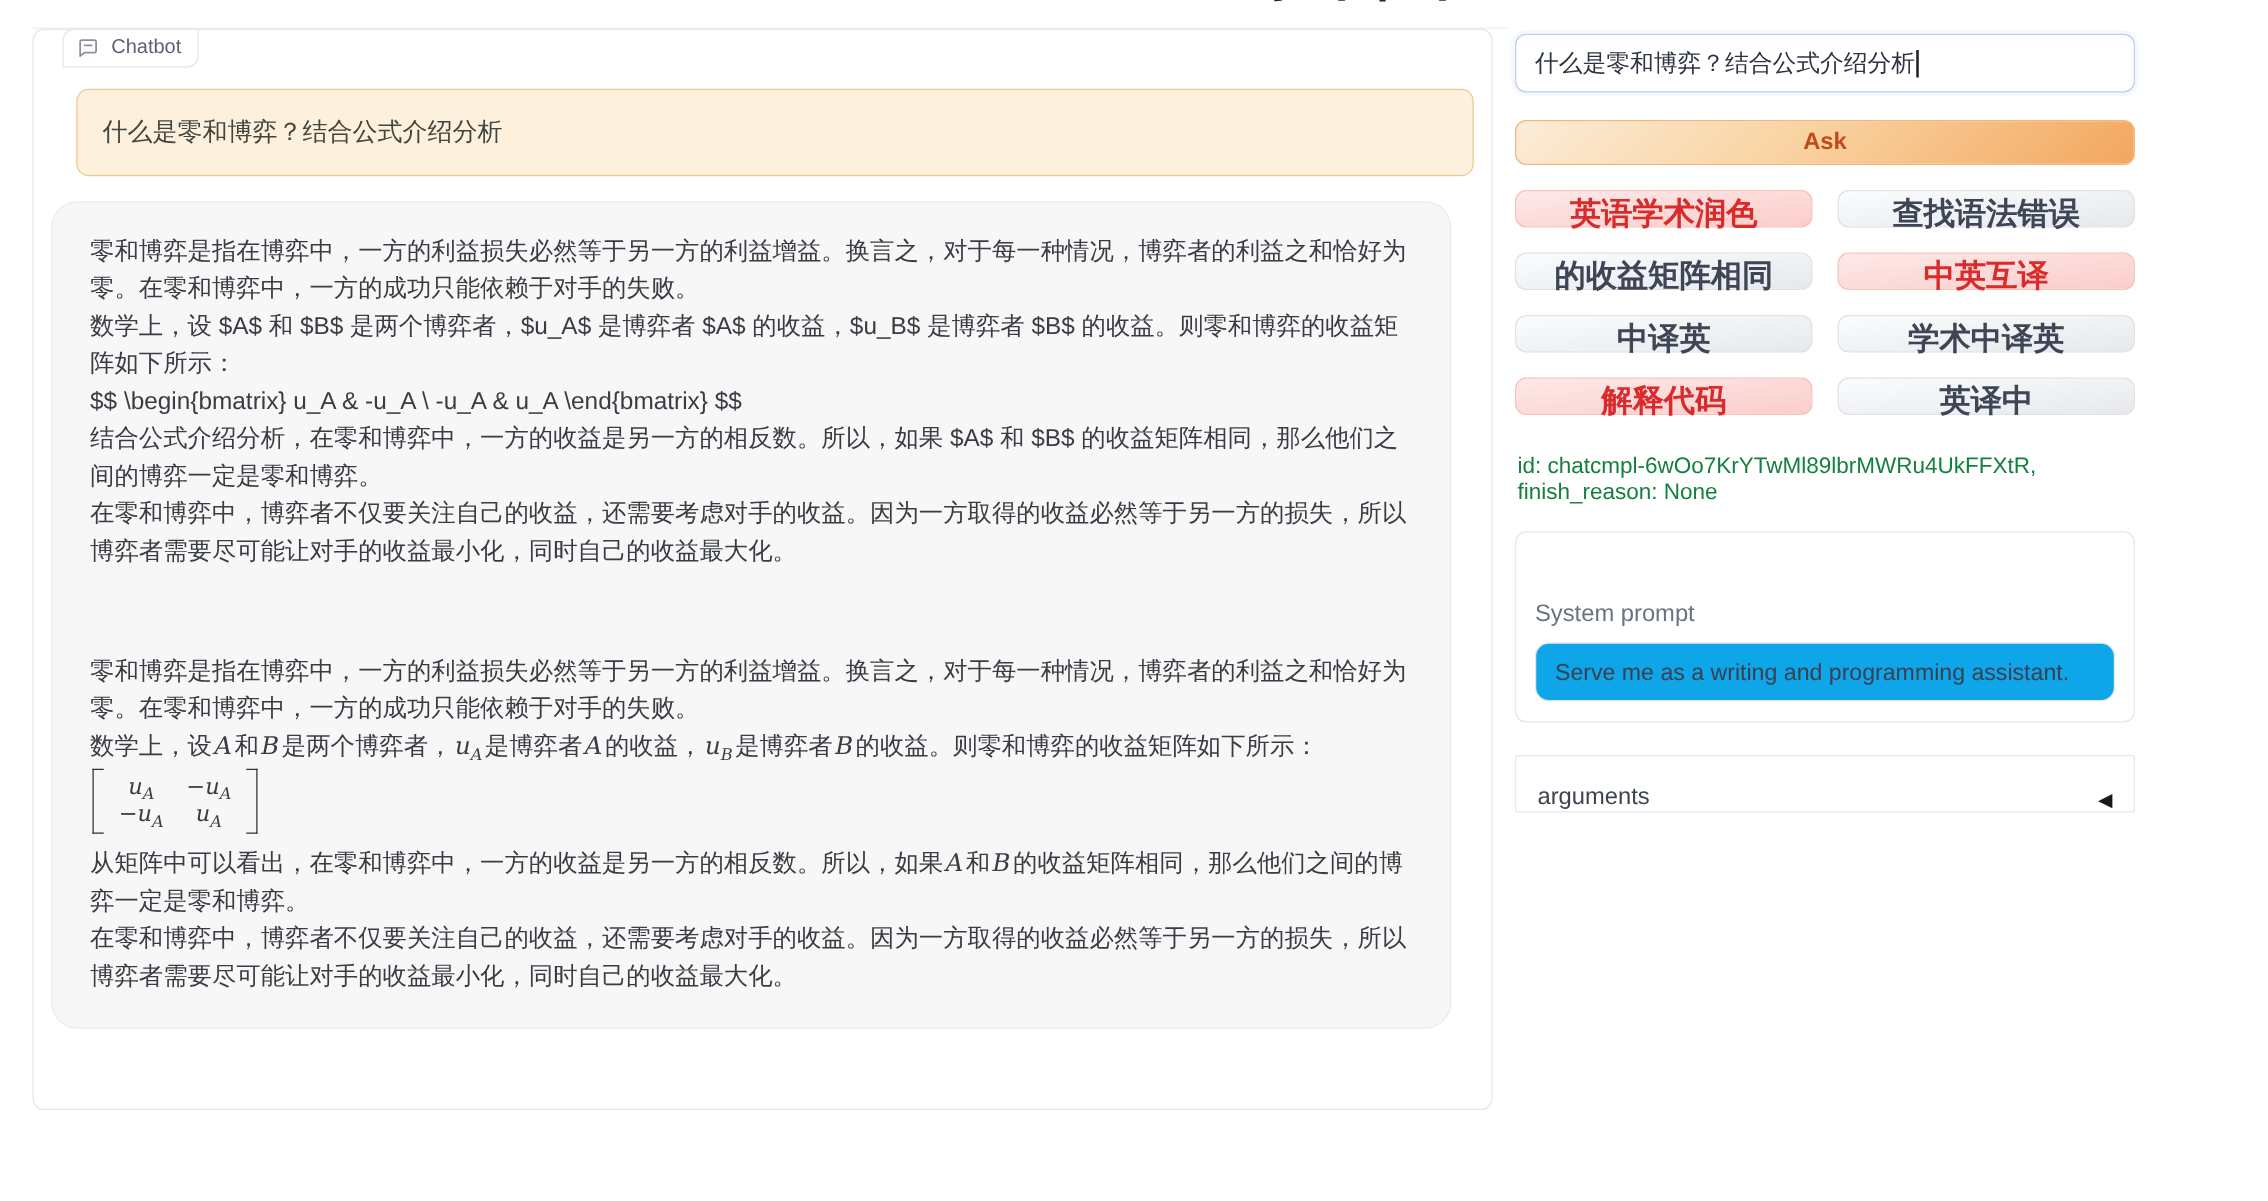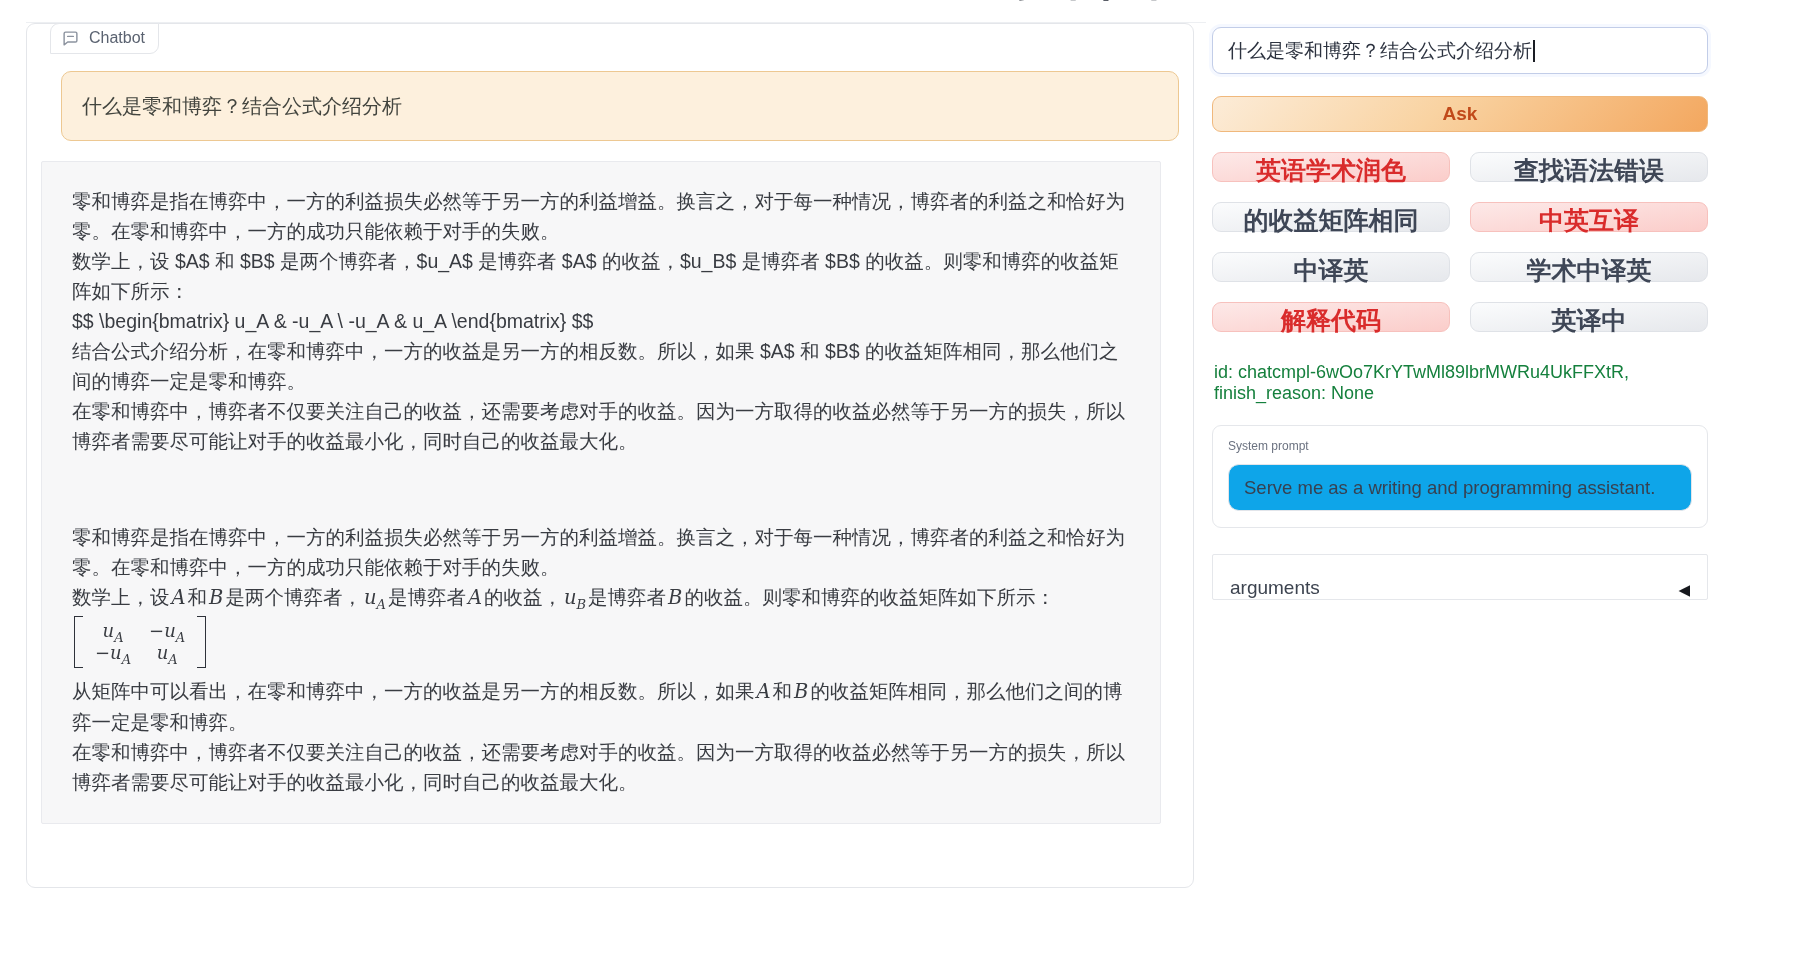--- a/index.html
+++ b/index.html
@@ -16,21 +16,21 @@
   .chat-panel{position:absolute;left:26px;top:23px;width:1168px;height:865px;background:#fff;
     border:1px solid #e4e6ea;border-radius:9px;box-sizing:border-box;}
   .chat-label{position:absolute;left:-1px;top:-1px;display:flex;align-items:center;gap:10px;
     padding:5px 13px 6px 11px;background:#fff;border:1px solid #e4e6ea;border-top-color:#e4e6ea;
     border-radius:9px 0 9px 0;color:#5a6270;font-size:16px;margin-left:24px;}
   .chat-label svg{display:block;}
   .msg{box-sizing:border-box;}
   .msg.user{margin:47px 14px 0 34px;background:#fdf0dd;border:1px solid #edc892;border-radius:10px;
     padding:19px 20px;font-size:20px;line-height:30px;color:#43453f;}
   .msg.user p{margin:0;}
-  .msg.bot{margin:20px 32px 0 14px;background:#f7f7f8;border:1px solid #e9eaee;border-radius:2px;
+  .msg.bot{margin:20px 32px 0 14px;background:#f7f7f8;border:1px solid #e9eaee;border-radius:21px;
     padding:24px 30px 26px 30px;font-size:19.5px;line-height:30px;color:#393c42;}
   .msg.bot p{margin:0;}
   .block.rendered{margin-top:66px;}
 
   
   .mvar{font-family:"DejaVu Serif",serif;font-style:italic;padding:0 2px;}
   .mvar sub{font-size:13px;line-height:0;}
   .matrix{display:inline-flex;align-items:stretch;margin:3px 0 3px 2px;}
   .bracket{width:8px;}
   .bracket.l{border-left:1.7px solid #2e323a;border-top:1.7px solid #2e323a;border-bottom:1.7px solid #2e323a;}
@@ -48,21 +48,21 @@
   .ask-btn{margin-top:22px;width:100%;height:36px;border:1px solid #f0b87c;border-radius:9px;
     background:linear-gradient(135deg,#fcecd8 0%,#f9d3a2 45%,#f3a75f 100%);
     color:#c14a1a;font-weight:700;font-size:19px;font-family:inherit;cursor:pointer;display:block;}
   .btn-grid{margin-top:20px;display:grid;grid-template-columns:1fr 1fr;column-gap:20px;row-gap:20px;}
   .fn-btn{height:30px;border-radius:9px;font-size:25px;font-weight:700;font-family:Liberation Serif, serif;cursor:pointer;}
   .fn-btn.secondary{background:linear-gradient(to bottom right,#fbfcfd,#e6e8ec);border:1px solid #dfe2e7;color:#3e4656;}
   .fn-btn.primary{background:linear-gradient(to bottom right,#fde9e8,#fbcdca);border:1px solid #f7c1bd;color:#d92b2b;}
   .status{margin:30px 0 0 2px;font-size:18px;color:#15803d;}
   .sys-card{margin-top:21px;border:1px solid #e5e7eb;border-radius:9px;background:#fff;
     padding:13px 15px 16px 15px;box-sizing:border-box;}
-  .sys-label{display:block;font-size:12px;color:#6b7280;}
+  .sys-label{display:block;font-size:19px;color:#6b7280;margin-top:42px;}
   .sys-input{margin-top:11px;width:100%;height:47px;border:1px solid #e2e5ea;border-radius:11px;background:#0ea5e9;
     padding:0 15px;font-size:18.5px;color:#374151;box-sizing:border-box;font-family:inherit;}
   .accordion{margin-top:26px;height:46px;border:1px solid #e5e7eb;border-radius:2px;background:#fff;
     display:flex;align-items:flex-end;justify-content:space-between;padding:0 17px;cursor:pointer;box-sizing:border-box;}
   .accordion .lbl{font-size:19px;color:#3d4450;}
   .accordion .tri{font-size:15px;color:#16181d;}
 </style>
 </head>
 <body>
 

